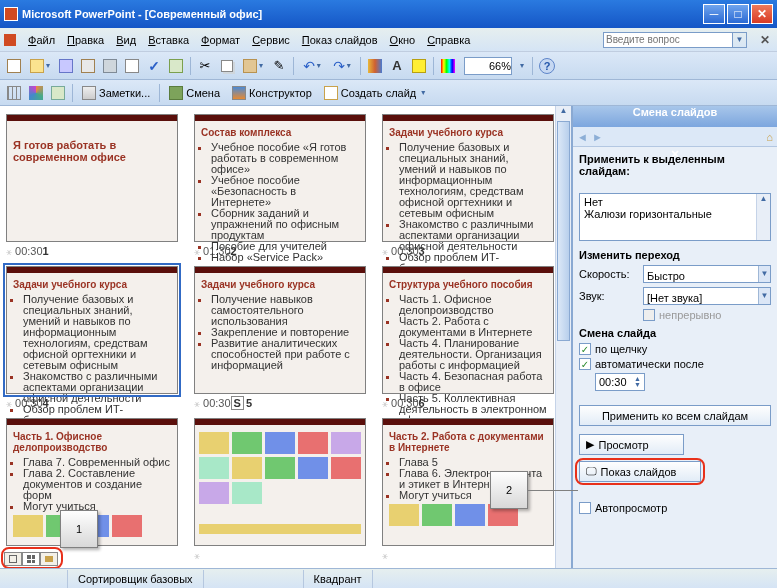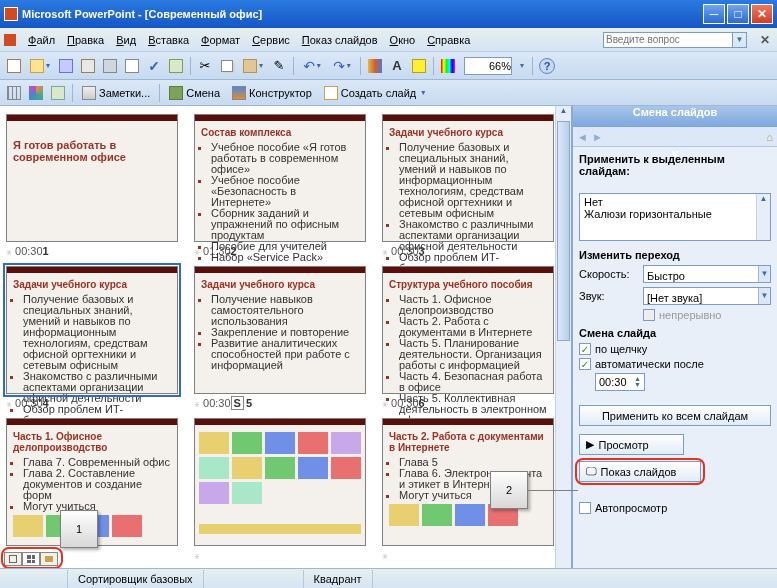--- a/index.html
+++ b/index.html
@@ -320,21 +320,21 @@
           </div>
         </div>
         <div class="slide-cell">
           <div class="slide-thumb">
             <div class="bar"></div>
             <div class="body">
               <div class="slide-title">Структура учебного пособия</div>
               <ul class="slide-bullets">
                 <li><span>Часть 1. Офисное делопроизводство</span></li>
                 <li><span>Часть 2. Работа с документами в Интернете</span></li>
-                <li><span>Часть 5. Планирование деятельности. Организация работы с информацией</span></li>
+                <li><span>Часть 4. Планирование деятельности. Организация работы с информацией</span></li>
                 <li><span>Часть 4. Безопасная работа в офисе</span></li>
                 <li><span>Часть 5. Коллективная деятельность в электронном офисе</span></li>
               </ul>
             </div>
           </div>
           <div class="slide-meta">
             <span><span class="star">⚹</span> 00:30</span>
             <span style="font-weight:bold;color:#333">6</span>
           </div>
         </div>

